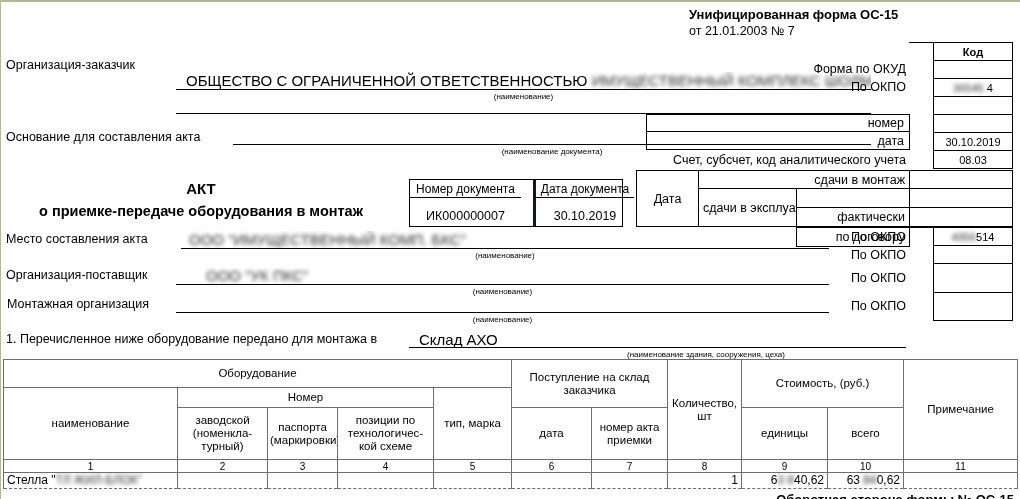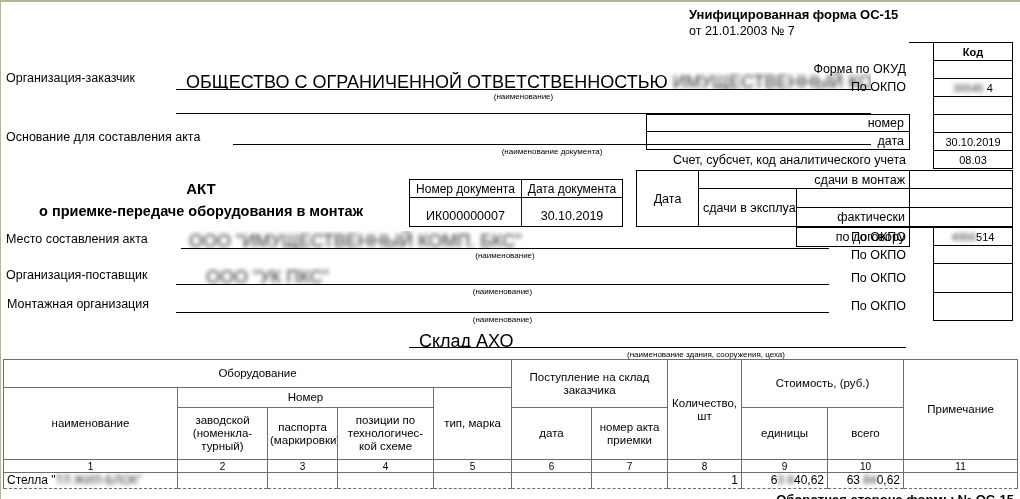--- a/index.html
+++ b/index.html
@@ -8,35 +8,35 @@
     background:#fff; color:#000;
     border-top:2px solid #b9b493; border-left:1px solid #b9b493;
     font-family:"Liberation Sans", sans-serif; font-size:12.5px;
     box-sizing:border-box;
   }
   #page *{box-sizing:border-box;}
   .abs{position:absolute;}
   .lbl{position:absolute; white-space:nowrap; font-size:12.5px; line-height:15px;}
   .lbl-r{text-align:right;}
   .b{font-weight:bold;}
-  .uline{position:absolute; border-bottom:1px solid #000; font-size:18px; white-space:nowrap; overflow:hidden;}
+  .uline{position:absolute; border-bottom:1px solid #000; font-size:15px; white-space:nowrap; overflow:hidden;}
   .cap{position:absolute; font-size:8px; line-height:9px; text-align:center; color:#000;}
   .redact{filter:blur(2.1px); opacity:.85;}
   .cellrow{border:1px solid #000; border-top:none; display:flex; align-items:center; justify-content:center; font-size:11px; overflow:hidden; white-space:nowrap;margin-left:24px;}
   .stack{position:absolute; border-top:1px solid #000;}
   
   .dcell{position:absolute; border:1px solid #000; display:flex; align-items:center; font-size:12.5px; white-space:nowrap; overflow:hidden;}
   .dc-c{justify-content:center;}
   .dc-r{justify-content:flex-end; padding-right:4px;}
   .dc-l{justify-content:flex-start; padding-left:4px;}
   
   #doc-table{position:absolute; left:408px; top:177px; width:214px; height:48px; border:1px solid #000;}
   #doc-table .hd{position:absolute; top:0; height:18px; border-bottom:1px solid #000; display:flex; align-items:center; justify-content:center; font-size:12px; white-space:nowrap;}
   #doc-table .vl{position:absolute; top:18px; height:28px; display:flex; align-items:flex-end; justify-content:center; padding-bottom:3px; font-size:12.5px;}
-  #doc-table .c2{border-left:1px solid #0f172a;}
+  #doc-table .c2{border-left:3px solid #0f172a;margin-left:12px;}
   
   #main-table{position:absolute; left:2px; top:357px; width:1014px; border-collapse:collapse; table-layout:fixed;}
   #main-table td{border:1px solid #6e6e6e; text-align:center; vertical-align:middle; font-size:11.5px; line-height:13px; padding:1px 2px; overflow:hidden;}
   #main-table tr.nums td{font-size:10px; height:13px; padding:0; line-height:11px;}
   #main-table tr.data td{height:16px; font-size:12px; border-bottom:1px dashed #6e6e6e;}
   #main-table tr.data td.ta-l{text-align:left; padding-left:3px; white-space:nowrap;}
   #main-table tr.data td.ta-r{text-align:right; padding-right:3px; white-space:nowrap;}
   #footer-note{position:absolute; right:6px; top:490px; font-weight:bold; font-size:13px; white-space:nowrap;}
 </style>
 </head>
@@ -55,21 +55,21 @@
     <div class="cellrow" style="height:18px;"><span class="redact">36545</span>&nbsp;<span>4</span></div>
     <div class="cellrow" style="height:18px;"></div>
     <div class="cellrow" style="height:18px;"></div>
     <div class="cellrow" style="height:18px;">30.10.2019</div>
     <div class="cellrow" style="height:18px;">08.03</div>
   </div>
 
   <div class="lbl lbl-r" style="left:705px; top:60px; width:200px;">Форма по ОКУД</div>
   <div class="lbl lbl-r" style="left:705px; top:78px; width:200px;">По ОКПО</div>
 
-  <div class="lbl" style="left:5px; top:69px;">Организация-заказчик</div>
+  <div class="lbl" style="left:5px; top:56px;">Организация-заказчик</div>
   <div class="uline" style="left:175px; top:70px; width:695px; height:18px; padding-left:10px;"><span>ОБЩЕСТВО С ОГРАНИЧЕННОЙ ОТВЕТСТВЕННОСТЬЮ </span><span class="redact">ИМУЩЕСТВЕННЫЙ КОМПЛЕКС ШОЛМ</span></div>
   <div class="cap" style="left:175px; top:90px; width:695px;">(наименование)</div>
 
   <div class="uline" style="left:175px; top:96px; width:695px; height:16px;"></div>
 
   <div class="lbl" style="left:5px; top:128px;">Основание для составления акта</div>
   <div class="uline" style="left:232px; top:126px; width:638px; height:17px;"></div>
   <div class="cap" style="left:232px; top:145px; width:638px;">(наименование документа)</div>
 
   <div class="abs" style="left:645px; top:112px; width:264px; height:36px; border:1px solid #000;">
@@ -117,20 +117,21 @@
   <div class="cap" style="left:180px; top:249px; width:648px;">(наименование)</div>
 
   <div class="lbl" style="left:5px; top:266px;">Организация-поставщик</div>
   <div class="uline" style="left:175px; top:265px; width:653px; height:18px; padding-left:30px;"><span class="redact">ООО "УК ПКС"</span></div>
   <div class="cap" style="left:175px; top:285px; width:653px;">(наименование)</div>
 
   <div class="lbl" style="left:6px; top:295px;text-align:right;">Монтажная организация</div>
   <div class="uline" style="left:175px; top:294px; width:653px; height:17px;"></div>
   <div class="cap" style="left:175px; top:313px; width:653px;">(наименование)</div>
 
+  <div class="lbl" style="left:5px; top:330px;">1. Перечисленное ниже оборудование передано для монтажа в</div>
   <div class="uline" style="left:408px; top:329px; width:497px; height:17px; padding-left:10px;"><span>Склад АХО</span></div>
   <div class="cap" style="left:505px; top:348px; width:400px;">(наименование здания, сооружения, цеха)</div>
 
   <table id="main-table">
     <colgroup>
       <col style="width:174px">
         <col style="width:90px">
         <col style="width:70px">
         <col style="width:96px">
       <col style="width:78px">

